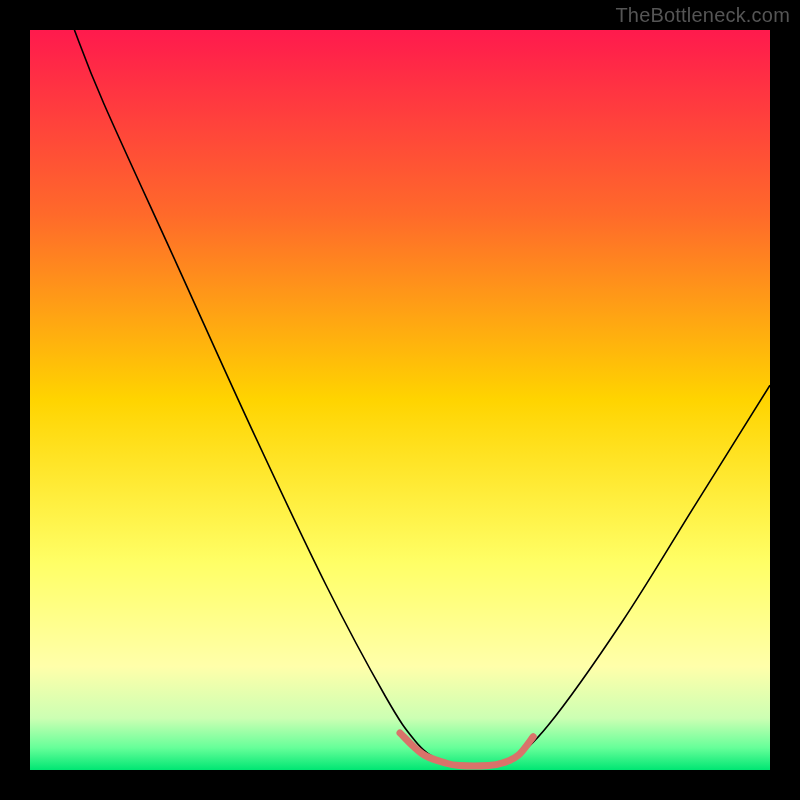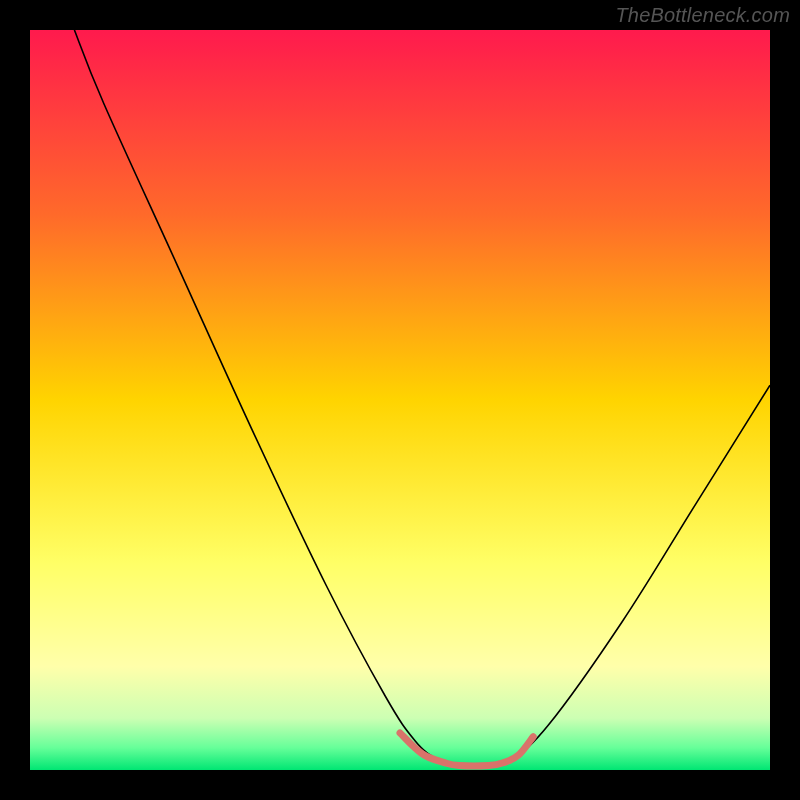--- a/index.html
+++ b/index.html
@@ -19,21 +19,20 @@
   }
   .watermark {
     position: absolute;
     top: 4px;
     right: 10px;
     color: #555;
     font-size: 20px;
     font-weight: 500;
     letter-spacing: 0.2px;
     z-index: 10;
-    font-style: italic;
   }
   .plot {
     position: absolute;
     left: 30px;
     top: 30px;
     width: 740px;
     height: 740px;
   }
   .plot svg {
     display: block;

